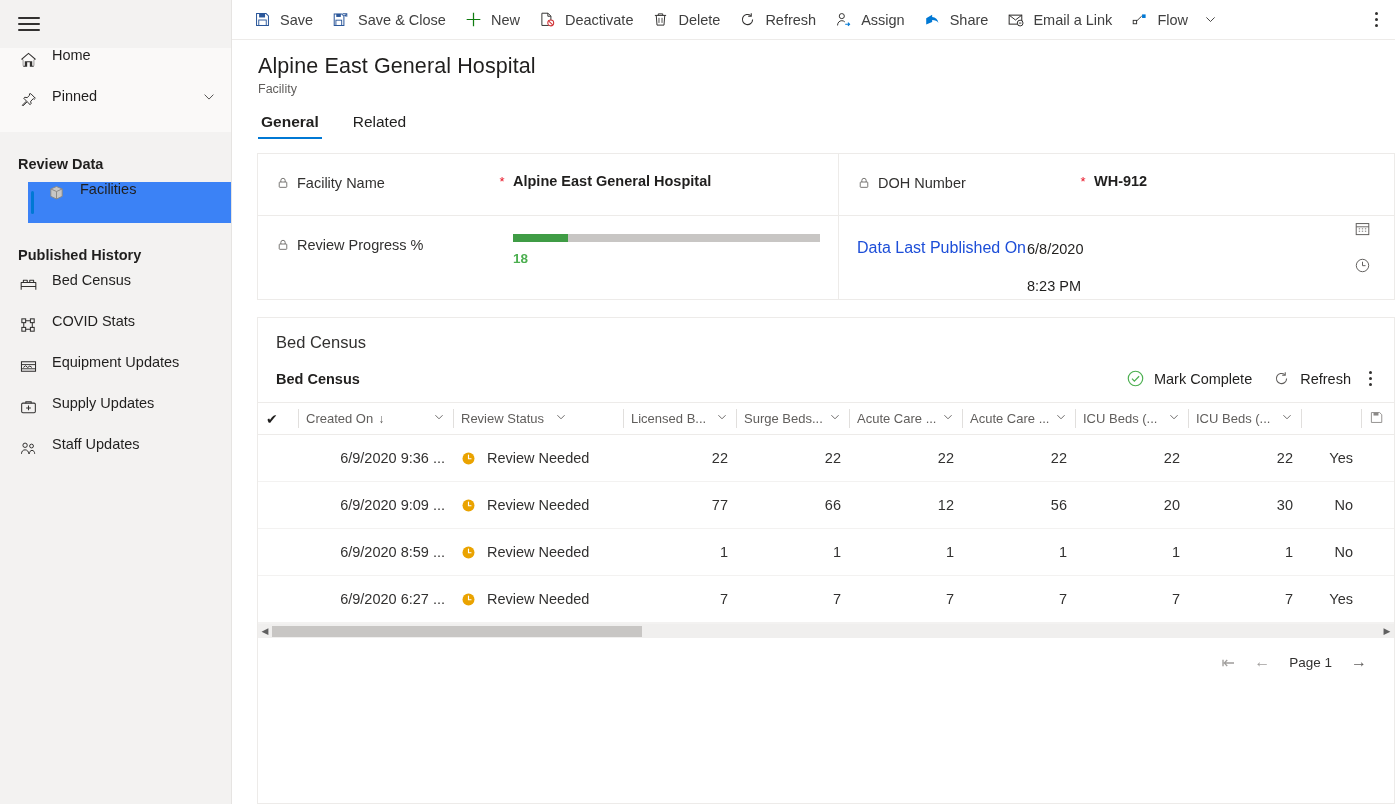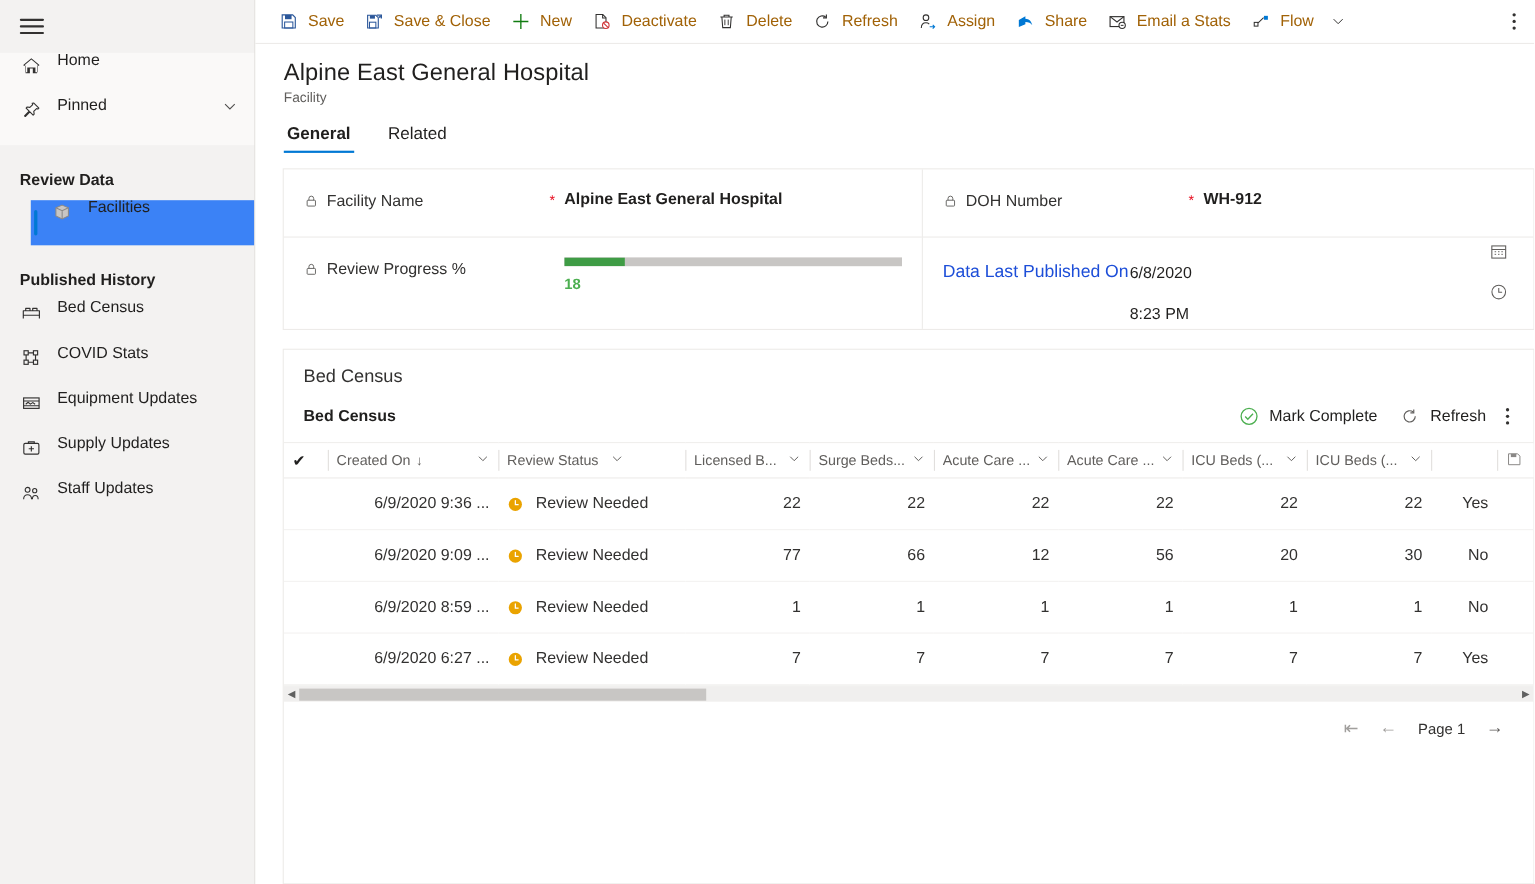--- a/index.html
+++ b/index.html
@@ -66,21 +66,21 @@
   }
 
   
   .cmdbar {
     height: 40px; flex: 0 0 40px; display: flex; align-items: center;
     border-bottom: 1px solid #edebe9; padding-left: 12px; padding-right: 4px;
     background: #ffffff;
   }
   .cmd {
     display: flex; align-items: center; height: 40px;
-    padding: 0 9px; font-size: 14.5px; color: #a16207; cursor: pointer;
+    padding: 0 9px; font-size: 14.5px; color: #404040; cursor: pointer;
     white-space: nowrap;
   }
   .cmd .ci { width: 19px; height: 19px; margin-right: 8px; display:flex; align-items:center; justify-content:center; }
   .cmd-chevron { padding: 0 6px; display: flex; align-items: center; height: 38px; cursor: pointer; }
   .cmd-overflow {
     margin-left: auto; width: 30px; height: 38px; display: flex;
     align-items: center; justify-content: center; cursor: pointer;
   }
   .dots3 { display:flex; flex-direction: column; gap: 3px; align-items:center; }
   .dots3 i { width: 3px; height: 3px; background: #323130; border-radius: 50%; display:block; }
@@ -425,21 +425,21 @@
 
       <div class="cmd">
         <span class="ci">
           <svg width="18" height="18" viewBox="0 0 20 20">
             <rect x="2.4" y="4.6" width="14" height="10" fill="none" stroke="#323130" stroke-width="1.15"></rect>
             <path d="M2.4 4.6l7 5.4 7-5.4" fill="none" stroke="#323130" stroke-width="1.1"></path>
             <circle cx="14.6" cy="13.4" r="3.2" fill="#fff" stroke="#323130" stroke-width="1.1"></circle>
             <path d="M13.2 13.4h2.8" stroke="#323130" stroke-width="1"></path>
           </svg>
         </span>
-        <span>Email a Stats</span>
+        <span>Email a Link</span>
       </div>
 
       <div class="cmd">
         <span class="ci">
           <svg width="17" height="17" viewBox="0 0 20 20">
             <rect x="2.6" y="11" width="4" height="4" fill="none" stroke="#323130" stroke-width="1.1"></rect>
             <rect x="13" y="4" width="4.2" height="4.2" fill="#0078d4"></rect>
             <path d="M6.8 11.6L12.6 6" stroke="#323130" stroke-width="1.1"></path>
           </svg>
         </span>

